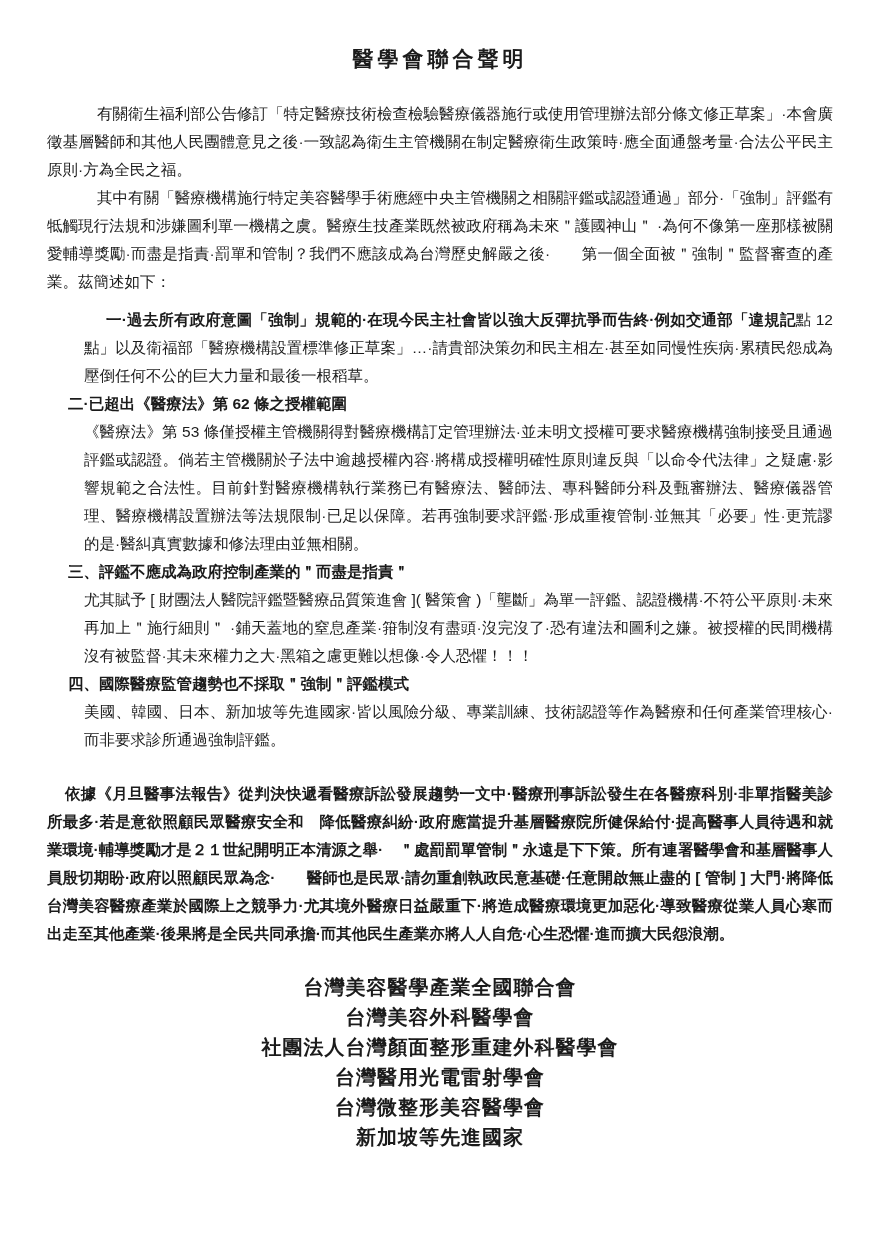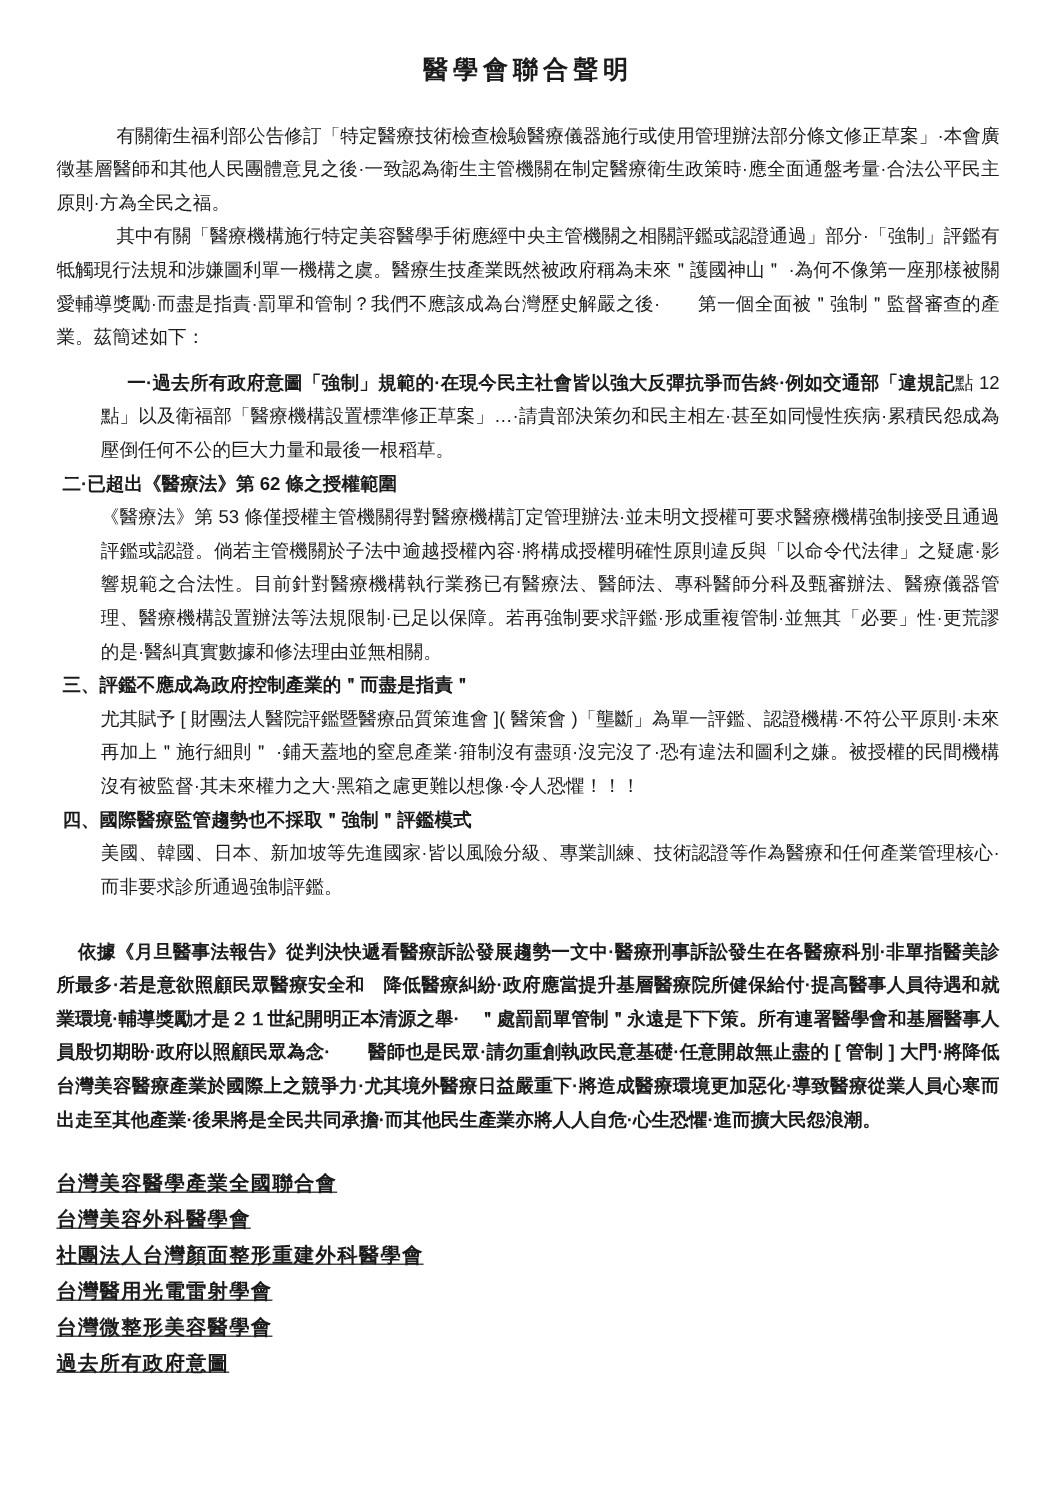--- a/index.html
+++ b/index.html
@@ -30,41 +30,40 @@
     text-align: justify;
   }
   .sec1 {
     margin: 10px 0 0 37px;
     text-indent: -20px;
     text-align: justify;
   }
   .sec1 .lead { font-weight: bold; margin-left: 42px; }
   .sec { margin: 0; }
   .sec-head {
-    margin-left: 5px;
+    margin-left: 21px;
     font-weight: bold;
   }
   .sec-body {
     margin-left: 37px;
     text-align: justify;
   }
   .closing {
     margin: 26px 0 0 0;
     font-weight: bold;
     text-indent: 18px;
     text-align: justify;
   }
   .sigs { margin-top: 24px; }
   .sig {
-    text-align: left;
+    text-align: center;
     font-weight: bold;
-    font-size: 17px;
+    font-size: 20px;
     line-height: 30px;
     letter-spacing: 1px;
-    text-decoration: underline;
   }
 </style>
 </head>
 <body>
 
 <div class="page">
 
   <h1 class="title">醫學會聯合聲明</h1>
 
   <p class="intro">有關衛生福利部公告修訂「特定醫療技術檢查檢驗醫療儀器施行或使用管理辦法部分條文修正草案」·本會廣徵基層醫師和其他人民團體意見之後·一致認為衛生主管機關在制定醫療衛生政策時·應全面通盤考量·合法公平民主原則·方為全民之福。</p>
@@ -88,16 +87,16 @@
   </div>
 
   <p class="closing">依據《月旦醫事法報告》從判決快遞看醫療訴訟發展趨勢一文中·醫療刑事訴訟發生在各醫療科別·非單指醫美診所最多·若是意欲照顧民眾醫療安全和　降低醫療糾紛·政府應當提升基層醫療院所健保給付·提高醫事人員待遇和就業環境·輔導獎勵才是２１世紀開明正本清源之舉·　＂處罰罰單管制＂永遠是下下策。所有連署醫學會和基層醫事人員殷切期盼·政府以照顧民眾為念·　　醫師也是民眾·請勿重創執政民意基礎·任意開啟無止盡的 [ 管制 ] 大門·將降低台灣美容醫療產業於國際上之競爭力·尤其境外醫療日益嚴重下·將造成醫療環境更加惡化·導致醫療從業人員心寒而出走至其他產業·後果將是全民共同承擔·而其他民生產業亦將人人自危·心生恐懼·進而擴大民怨浪潮。</p>
 
   <div class="sigs">
     <div class="sig">台灣美容醫學產業全國聯合會</div>
     <div class="sig">台灣美容外科醫學會</div>
     <div class="sig">社團法人台灣顏面整形重建外科醫學會</div>
     <div class="sig">台灣醫用光電雷射學會</div>
     <div class="sig">台灣微整形美容醫學會</div>
-    <div class="sig">過去所有政府意圖</div>
+    <div class="sig">新加坡等先進國家</div>
   </div>
 
 </div>
 
 </body></html>

